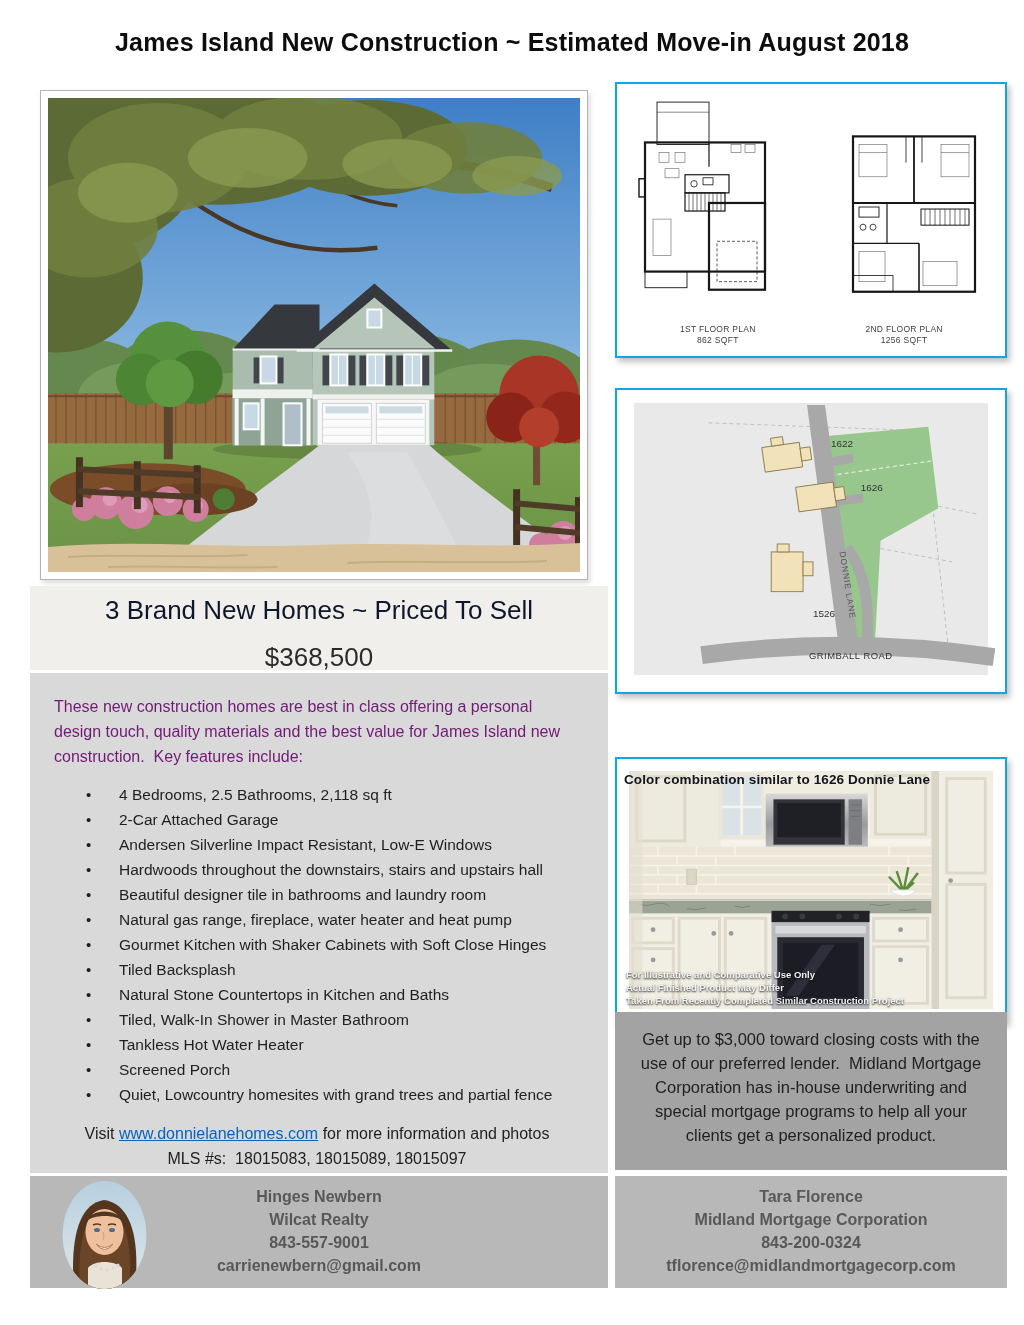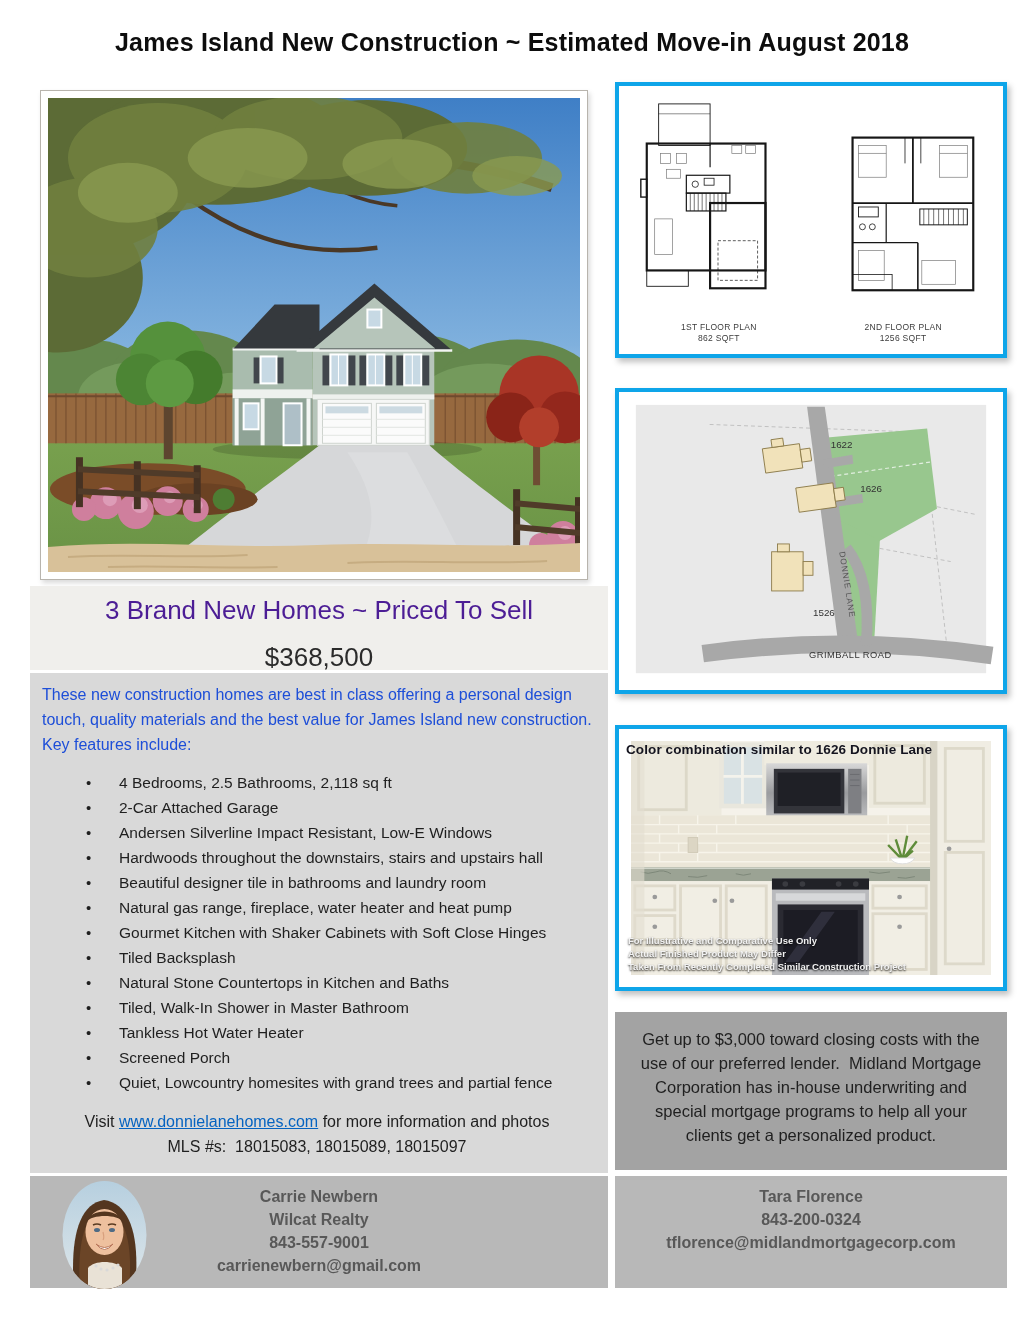--- a/index.html
+++ b/index.html
@@ -10,54 +10,54 @@
                  font-size:25px; font-weight:bold; color:#0d0d0d; letter-spacing:0.2px; }
 
   
   .photo-frame { position:absolute; left:40px; top:90px; width:548px; height:490px;
                  background:#fff; border:1px solid #b8b4ad; padding:7px; box-sizing:border-box;
                  box-shadow:2px 3px 5px rgba(0,0,0,0.15); }
   .photo-frame svg { display:block; width:100%; height:100%; }
 
   .headline-block { position:absolute; left:30px; top:586px; width:578px; height:84px;
                     background:#f0efec; text-align:center; }
-  .headline-line1 { margin-top:9px; font-size:26px; color:#4c1d95; }
+  .headline-line1 { margin-top:9px; font-size:26px; color:#0f172a; }
   .headline-line2 { margin-top:16px; font-size:26px; color:#2b2b2b; }
 
   .features-block { position:absolute; left:30px; top:673px; width:578px; height:500px;
                     background:#d9d9d9; box-sizing:border-box; padding:9px 16px 0 12px; }
-  .intro-par { margin:0; font-size:16px; line-height:25px; color:#1d4ed8; white-space:pre-wrap; }
+  .intro-par { margin:12px; font-size:16px; line-height:25px; color:#701a75; white-space:pre-wrap; }
   ul.features { margin:13px 0 0 0; padding:0 0 0 44px; list-style:none; }
   ul.features li { position:relative; padding-left:33px; font-size:15.5px; line-height:25px; color:#1f1f1f; }
   ul.features li::before { content:"\2022"; position:absolute; left:0; top:0; font-size:15px; }
   .visit-line { margin-top:14px; text-align:center; font-size:16px; line-height:25px; color:#1f1f1f; }
   .visit-line a { color:#0563c1; text-decoration:underline; }
   .mls-line { text-align:center; font-size:16px; line-height:25px; color:#1f1f1f; white-space:pre-wrap; }
 
   .contact-card { position:absolute; background:#b8b8b8; box-sizing:border-box; text-align:center; }
   .agent-card { left:30px; top:1176px; width:578px; height:112px; padding-top:9px; }
   .lender-card { left:615px; top:1176px; width:392px; height:112px; padding-top:9px; }
   .contact-line { font-size:16px; font-weight:bold; color:#585858; line-height:23px; }
   .headshot { position:absolute; left:62px; top:1180px; width:85px; height:110px; z-index:3; }
   .headshot svg { display:block; width:100%; height:100%; }
 
   
   .framed-box { position:absolute; left:615px; width:392px; background:#fff;
-                border:4px solid #0ea5e9; box-sizing:border-box;
+                border:2px solid #0ea5e9; box-sizing:border-box;
                 box-shadow:3px 4px 6px rgba(0,0,0,0.25); }
   .fp-box { top:82px; height:276px; padding:6px 6px 34px 6px; }
   .fp-box svg { display:block; width:100%; height:100%; }
   .fp-label { position:absolute; bottom:10px; width:46%; text-align:center; font-size:8.5px;
               color:#3c3c3c; line-height:11px; letter-spacing:0.3px; }
   .fp-label-1 { left:3%; } .fp-label-2 { left:51%; }
 
   .site-box { top:388px; height:306px; padding:7px; }
   .site-box svg { display:block; width:100%; height:100%; }
 
-  .kitchen-box { top:725px; height:266px; padding:12px; }
+  .kitchen-box { top:757px; height:266px; padding:12px; }
   .kitchen-box svg { display:block; width:100%; height:100%; }
   .kitchen-caption { position:absolute; top:13px; left:7px; font-size:13.5px; font-weight:bold;
                      color:#14141f; letter-spacing:0.1px; }
   .kitchen-disclaimer { position:absolute; left:9px; bottom:14px; font-size:9.5px; font-weight:bold;
                         color:#f2f2f2; line-height:13px; text-shadow:0 1px 2px rgba(0,0,0,0.9); }
 
   .mortgage-block { position:absolute; left:615px; top:1012px; width:392px; height:158px;
                     background:#a3a3a3; box-sizing:border-box; padding:15px 22px 0 22px; }
   .mortgage-text { margin:0; text-align:center; font-size:16.5px; line-height:24px;
                    color:#1f1f1f; white-space:pre-wrap; }
@@ -349,21 +349,21 @@
             <circle cx="39" cy="89" r="1.6"></circle>
             <circle cx="45" cy="90" r="1.6"></circle>
             <circle cx="51" cy="88" r="1.6"></circle>
             <circle cx="56" cy="85" r="1.6"></circle>
         </g>
       </g>
     </svg>
   </div>
 
   <div class="contact-card agent-card">
-    <div class="contact-line">Carrie Newbern</div>
+    <div class="contact-line">Hinges Newbern</div>
     <div class="contact-line">Wilcat Realty</div>
     <div class="contact-line">843-557-9001</div>
     <div class="contact-line">carrienewbern@gmail.com</div>
   </div>
 
   <div class="framed-box fp-box">
     <svg viewBox="0 0 376 230" preserveAspectRatio="none">
       <rect x="0" y="0" width="376" height="230" fill="#ffffff"></rect>
       <g stroke="#161616" fill="none">
 
@@ -606,17 +606,18 @@
       <div>Taken From Recently Completed Similar Construction Project</div>
     </div>
   </div>
 
   <div class="mortgage-block">
     <p class="mortgage-text">Get up to $3,000 toward closing costs with the use of our preferred lender.  Midland Mortgage Corporation has in-house underwriting and special mortgage programs to help all your clients get a personalized product.</p>
   </div>
 
   <div class="contact-card lender-card">
     <div class="contact-line">Tara Florence</div>
+    <div class="contact-line">Midland Mortgage Corporation</div>
     <div class="contact-line">843-200-0324</div>
     <div class="contact-line">tflorence@midlandmortgagecorp.com</div>
   </div>
 
 </div>
 
 </body></html>

